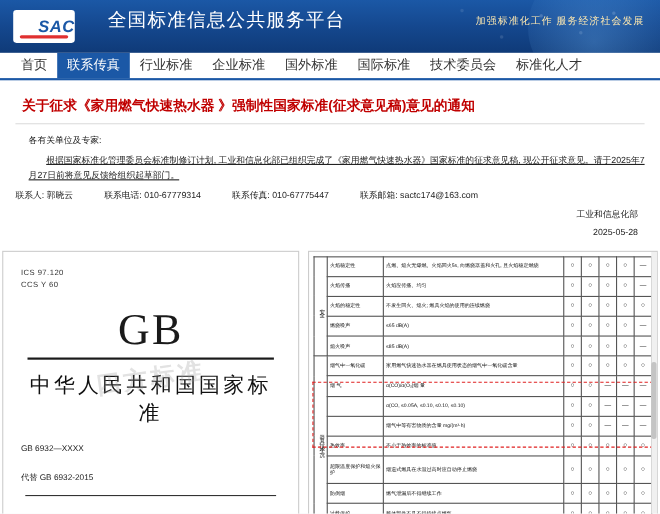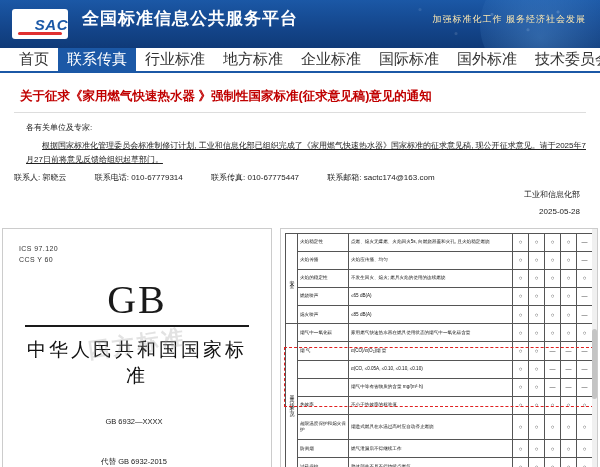--- a/index.html
+++ b/index.html
@@ -65,25 +65,25 @@
     position: absolute;
     left: 6px;
     bottom: 4px;
     width: 44px;
     height: 3px;
     background: #e03030;
     border-radius: 2px;
   }
   .site-title {
     position: absolute;
-    left: 82px;
+    left: 98px;
     top: 7px;
     color: #ffffff;
     font-size: 17px;
-    font-weight: bold;
+    font-weight: normal;
     letter-spacing: 1px;
   }
   .site-subtitle {
     position: absolute;
     left: 84px;
     top: 29px;
     color: #cfe2f7;
     font-size: 8.5px;
     letter-spacing: 0.4px;
   }
@@ -101,21 +101,21 @@
   
   .nav {
     display: flex;
     align-items: stretch;
     height: 23px;
     background: #ffffff;
     border-bottom: 2px solid #1b58a6;
     padding-left: 10px;
   }
   .nav-item {
-    font-size: 15px;
+    font-size: 12px;
     color: #333333;
     padding: 0 9px;
     display: flex;
     align-items: center;
     cursor: pointer;
     white-space: nowrap;
   }
   .nav-item.active {
     background: #1b58a6;
     color: #ffffff;
@@ -202,25 +202,25 @@
   .cover-cn {
     text-align: center;
     font-size: 19px;
     font-weight: normal;
     color: #111111;
     letter-spacing: 3px;
     margin-top: 10px;
     font-family: "Liberation Serif", serif;
   }
   .cover-code {
-    text-align: center;
+    text-align: left;
     font-size: 7.5px;
     color: #222222;
     line-height: 1.8;
-    margin-top: 26px;
+    margin-top: 12px;
     padding-right: 6px;
   }
   .cover-rule2 {
     height: 1px;
     background: #333333;
     margin: 10px 4px;
   }
   .watermark {
     position: absolute;
     left: 50%;
@@ -299,24 +299,23 @@
       <span class="logo-bar"></span>
     </div>
     <div class="site-title">全国标准信息公共服务平台</div>
     <div class="header-slogan">加强标准化工作 服务经济社会发展</div>
   </div>
 
   <div class="nav">
     <div class="nav-item">首页</div>
     <div class="nav-item active">联系传真</div>
     <div class="nav-item">行业标准</div>
-    <div class="nav-item">地方标准</div>
     <div class="nav-item">企业标准</div>
+    <div class="nav-item">国外标准</div>
     <div class="nav-item">国际标准</div>
-    <div class="nav-item">国外标准</div>
     <div class="nav-item">技术委员会</div>
     <div class="nav-item">标准化人才</div>
   </div>
 
   <div class="content">
     <div class="article-title">关于征求《家用燃气快速热水器 》强制性国家标准(征求意见稿)意见的通知</div>
     <div class="title-rule"></div>
     <p class="para">各有关单位及专家:</p>
     <p class="para indent">根据国家标准化管理委员会标准制修订计划, 工业和信息化部已组织完成了《家用燃气快速热水器》国家标准的征求意见稿, 现公开征求意见。请于2025年7月27日前将意见反馈给组织起草部门。</p>
     <div class="contact-line">

